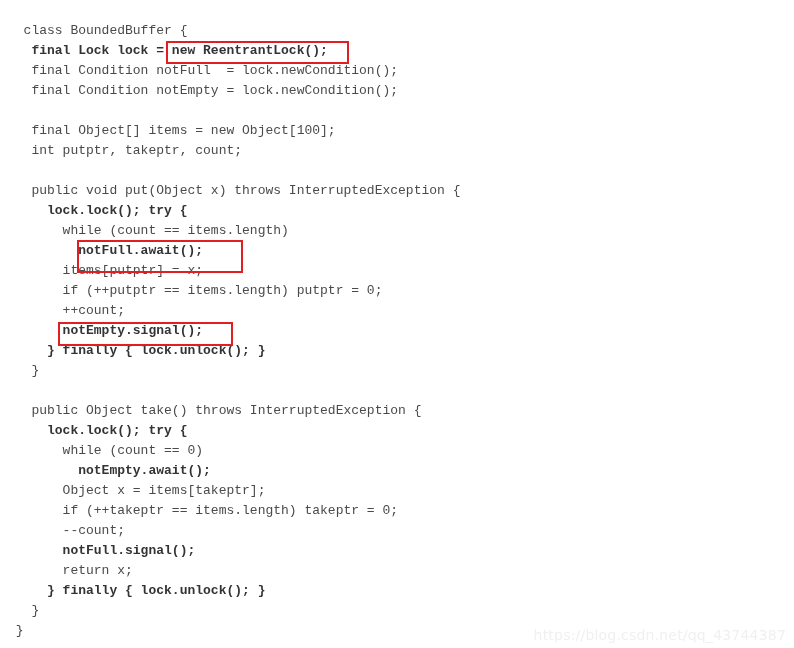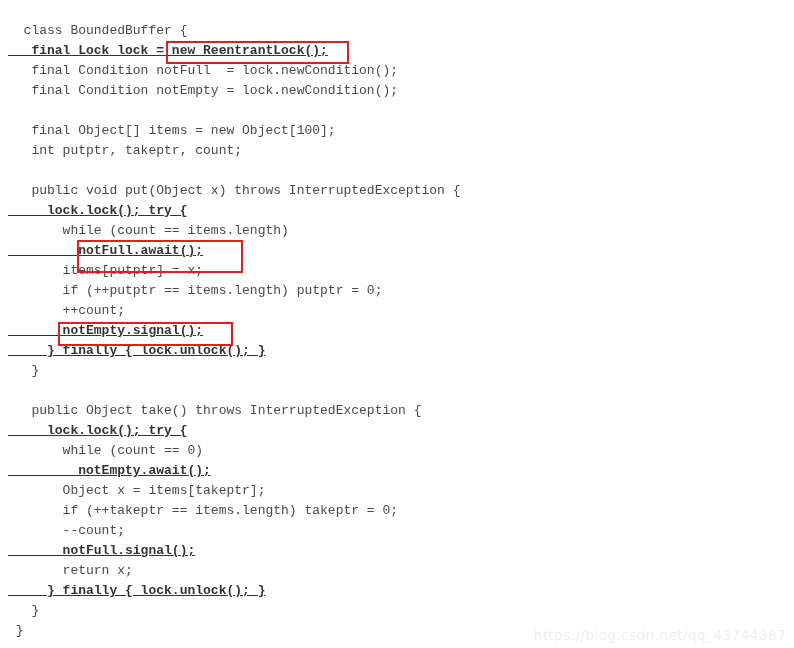--- a/index.html
+++ b/index.html
@@ -42,21 +42,20 @@
   .code-line {
     display: block;
     height: 20px;
     padding-left: 8px;
     white-space: pre;
   }
 
   .code-line.bold {
     font-weight: bold;
     color: #333333;
-    text-decoration: underline;
   }
 
   
   .hl-box {
     position: absolute;
     border: 2px solid #e02020;
     box-sizing: border-box;
     background: transparent;
     pointer-events: none;
   }

